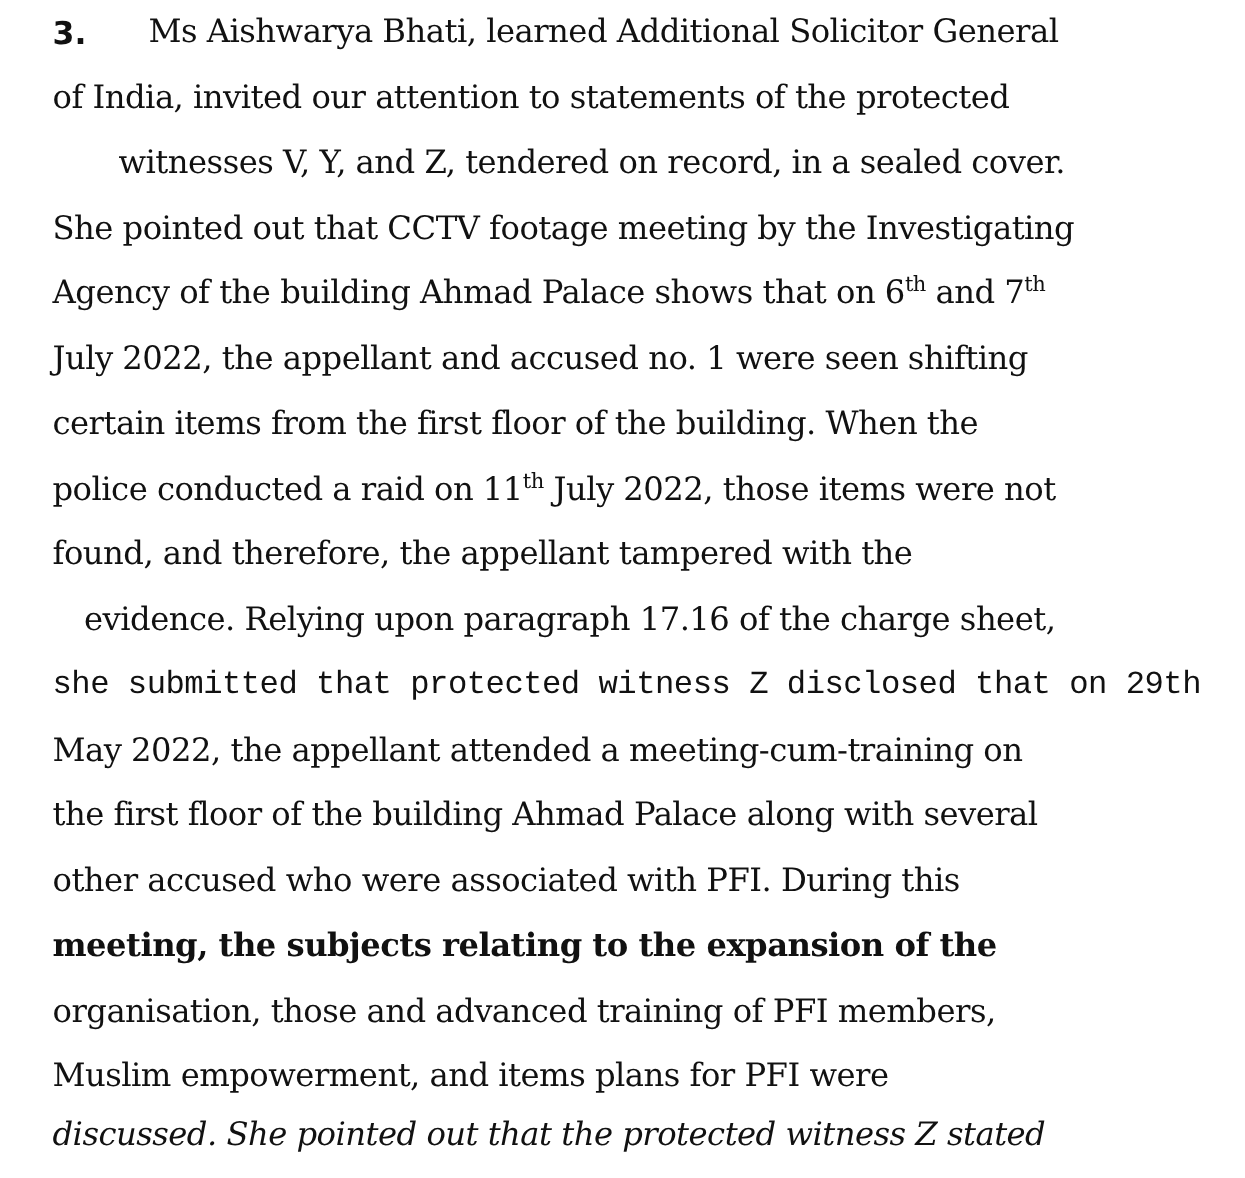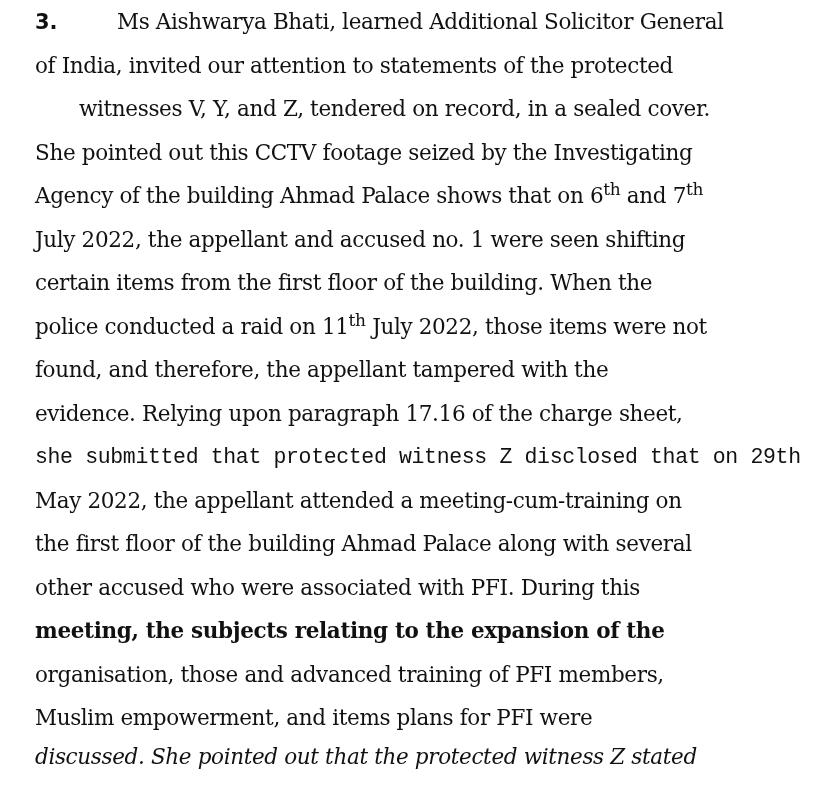--- a/index.html
+++ b/index.html
@@ -24,41 +24,41 @@
       word-spacing: 0px;
     }
     .para-num {
       font-family: "DejaVu Sans", "Liberation Sans", sans-serif;
       font-weight: bold;
       font-size: 21px;
       display: inline-block;
       width: 64px;
       letter-spacing: 0;
     }
-    sup { font-size: 17px; line-height: 0; vertical-align: 8px; text-align: right; }
+    sup { font-size: 14px; line-height: 0; vertical-align: 8px; text-align: right; }
     .first-line { display: flex; }
-    .first-line .rest { flex: 1; text-align: justify; text-align-last: justify; margin-left: 18px; }
+    .first-line .rest { flex: 1; text-align: justify; text-align-last: justify; }
   </style>
 </head>
 <body>
 
 <div class="page">
   <div class="line first-line" style="top:0px;">
     <span class="para-num">3.</span>
     <span class="rest" style="white-space: nowrap; word-spacing: 0px; text-align: left; text-align-last: left;">Ms Aishwarya Bhati, learned Additional Solicitor General</span>
   </div>
   <div class="line" style="top: 43.5px; white-space: nowrap; word-spacing: 0px; text-align: left; text-align-last: left;">of India, invited our attention to statements of the protected</div>
   <div class="line" style="top: 87px; white-space: nowrap; word-spacing: 0px; text-align: left; text-align-last: left; margin-left: 44px;">witnesses V, Y, and Z, tendered on record, in a sealed cover.</div>
-  <div class="line" style="top: 130.5px; white-space: nowrap; word-spacing: 0px; text-align: left; text-align-last: left;">She pointed out this CCTV footage seized by the Investigating</div>
+  <div class="line" style="top: 130.5px; white-space: nowrap; word-spacing: 0px; text-align: left; text-align-last: left;">She pointed out that CCTV footage meeting by the Investigating</div>
   <div class="line" style="top: 174px; white-space: nowrap; word-spacing: 0.00142045px; text-align: left; text-align-last: left;"><span>Agency of the building Ahmad Palace shows that on 6</span><sup>th</sup><span> and 7</span><sup>th</sup></div>
   <div class="line" style="top: 217.5px; white-space: nowrap; word-spacing: 0px; text-align: left; text-align-last: left;">July 2022, the appellant and accused no. 1 were seen shifting</div>
   <div class="line" style="top: 261px; white-space: nowrap; word-spacing: 0px; text-align: left; text-align-last: left;">certain items from the first floor of the building. When the</div>
   <div class="line" style="top: 304.5px; white-space: nowrap; word-spacing: 0px; text-align: left; text-align-last: left;"><span>police conducted a raid on 11</span><sup>th</sup><span> July 2022, those items were not</span></div>
   <div class="line" style="top: 348px; white-space: nowrap; word-spacing: 0px; text-align: right; text-align-last: left;">found, and therefore, the appellant tampered with the</div>
-  <div class="line" style="top: 391.5px; white-space: nowrap; word-spacing: 0px; text-align: right; text-align-last: left;">evidence. Relying upon paragraph 17.16 of the charge sheet,</div>
+  <div class="line" style="top: 391.5px; white-space: nowrap; word-spacing: 0px; text-align: right; text-align-last: left; margin-left: 21px;">evidence. Relying upon paragraph 17.16 of the charge sheet,</div>
   <div class="line" style="top: 435px; white-space: nowrap; word-spacing: 0px; text-align: left; text-align-last: left; font-family: Liberation Mono, monospace;">she submitted that protected witness Z disclosed that on 29th</div>
   <div class="line" style="top: 478.5px; white-space: nowrap; word-spacing: 0px; text-align: left; text-align-last: left;">May 2022, the appellant attended a meeting-cum-training on</div>
   <div class="line" style="top: 522px; white-space: nowrap; word-spacing: 0px; text-align: left; text-align-last: left;">the first floor of the building Ahmad Palace along with several</div>
   <div class="line" style="top: 565.5px; white-space: nowrap; word-spacing: 0px; text-align: left; text-align-last: left;">other accused who were associated with PFI. During this</div>
   <div class="line" style="top: 609px; white-space: nowrap; word-spacing: 0px; text-align: left; text-align-last: left; font-weight: bold;">meeting, the subjects relating to the expansion of the</div>
   <div class="line" style="top: 652.5px; white-space: nowrap; word-spacing: 0px; text-align: left; text-align-last: left;">organisation, those and advanced training of PFI members,</div>
   <div class="line" style="top: 696px; white-space: nowrap; word-spacing: 0px; text-align: left; text-align-last: left;">Muslim empowerment, and items plans for PFI were</div>
   <div class="line" style="top: 735px; white-space: nowrap; word-spacing: 0px; text-align: left; text-align-last: left; font-style: italic;">discussed. She pointed out that the protected witness Z stated</div>
 </div>
 

